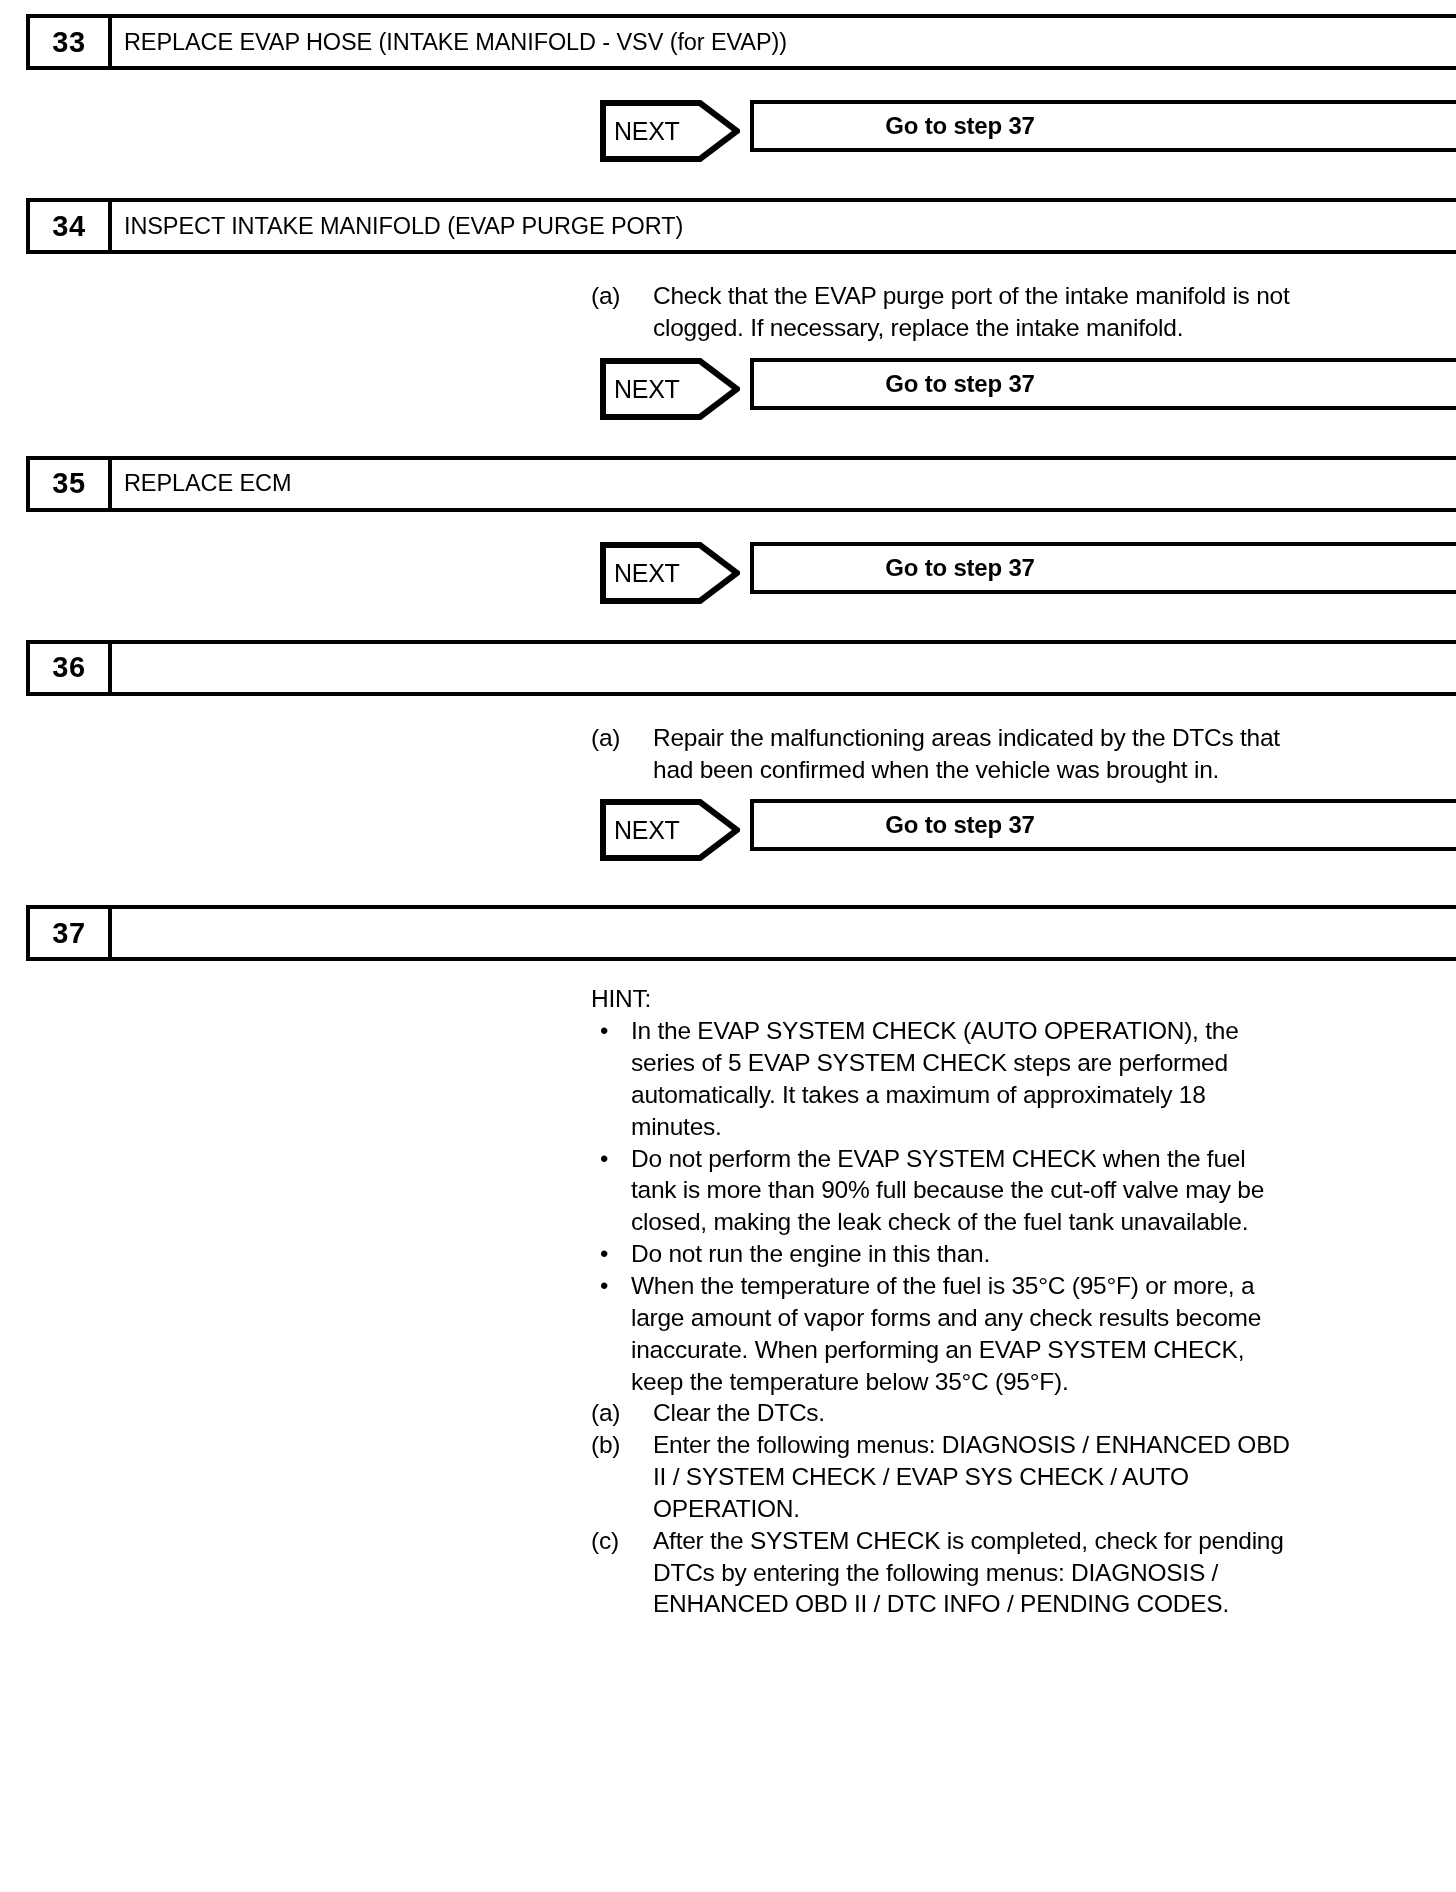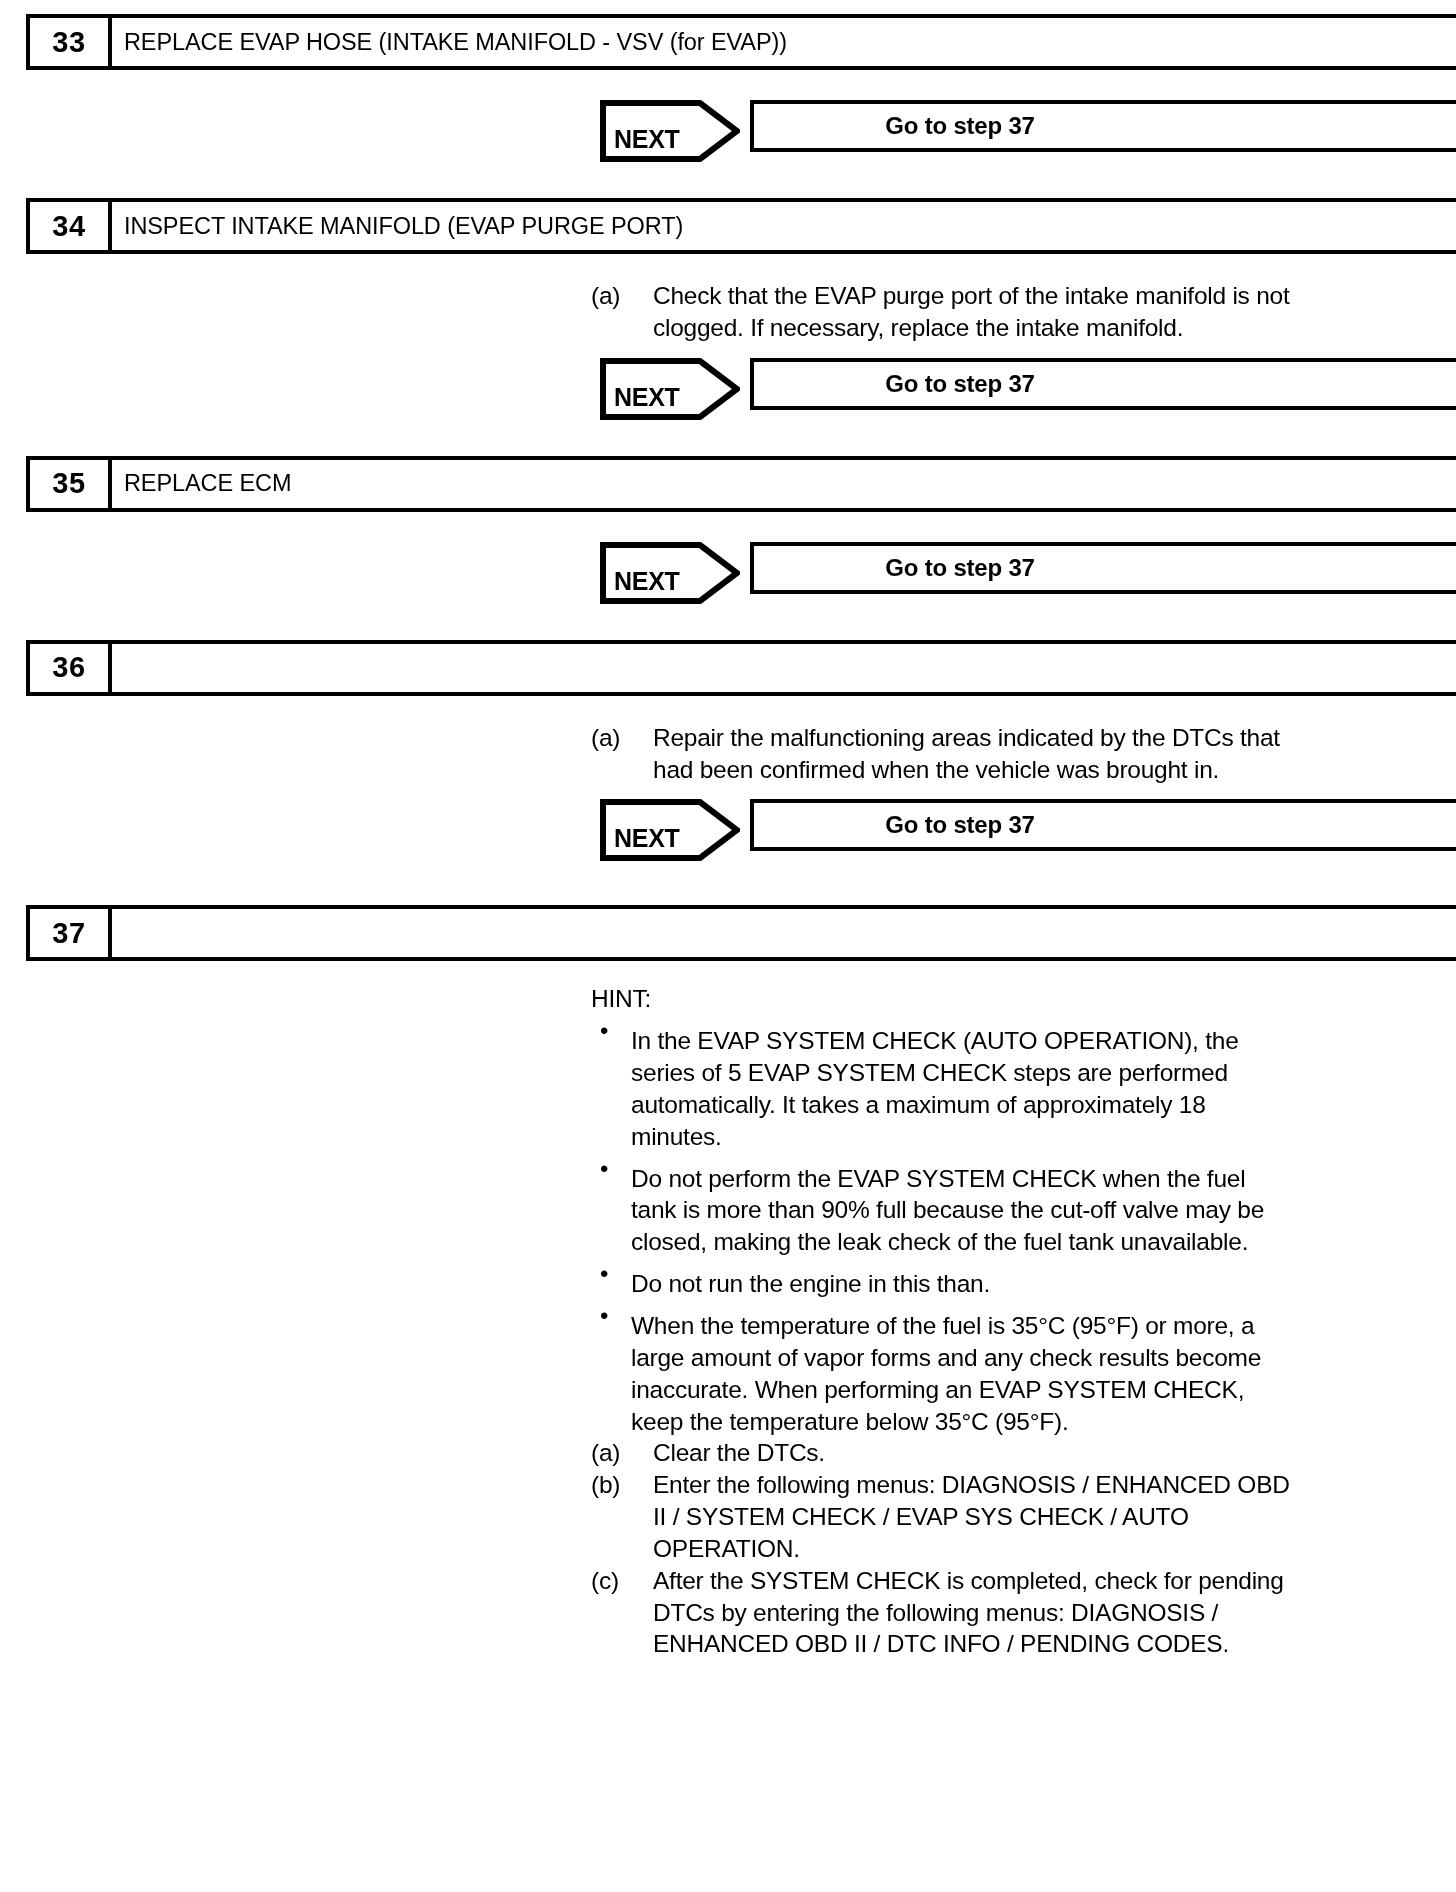--- a/index.html
+++ b/index.html
@@ -76,26 +76,26 @@
   .next-badge svg {
     position: absolute;
     left: 0; top: 0;
     width: 140px;
     height: 62px;
     display: block;
   }
   .next-label {
     position: absolute;
     left: 14px;
-    top: 16px;
+    top: 8px;
     height: 47px;
     display: flex;
     align-items: center;
     font-size: 25px;
-    font-weight: bold;
+    font-weight: normal;
     letter-spacing: -0.3px;
   }
   .goto-box {
     flex: 1 1 auto;
     border: 4px solid #000;
     border-right: none;
     box-sizing: border-box;
     height: 52px;
     display: flex;
     align-items: center;
@@ -135,21 +135,21 @@
   .bullet-item .dot {
     width: 40px;
     min-width: 40px;
     flex: 0 0 40px;
     text-align: left;
     padding-left: 9px;
     box-sizing: border-box;
     font-size: 24px;
     line-height: 1.30;
   }
-  .bullet-item .btext { flex: 1 1 auto; margin-top: 10px; }
+  .bullet-item .btext { flex: 1 1 auto; }
 
   .hint-label { margin-bottom: 0px; }
   .gap-14 { height: 14px; }
   .gap-22 { height: 22px; }
   .gap-26 { height: 26px; }
   .gap-30 { height: 30px; }
   .gap-36 { height: 36px; }
   .gap-44 { height: 44px; }
 </style>
 </head>

